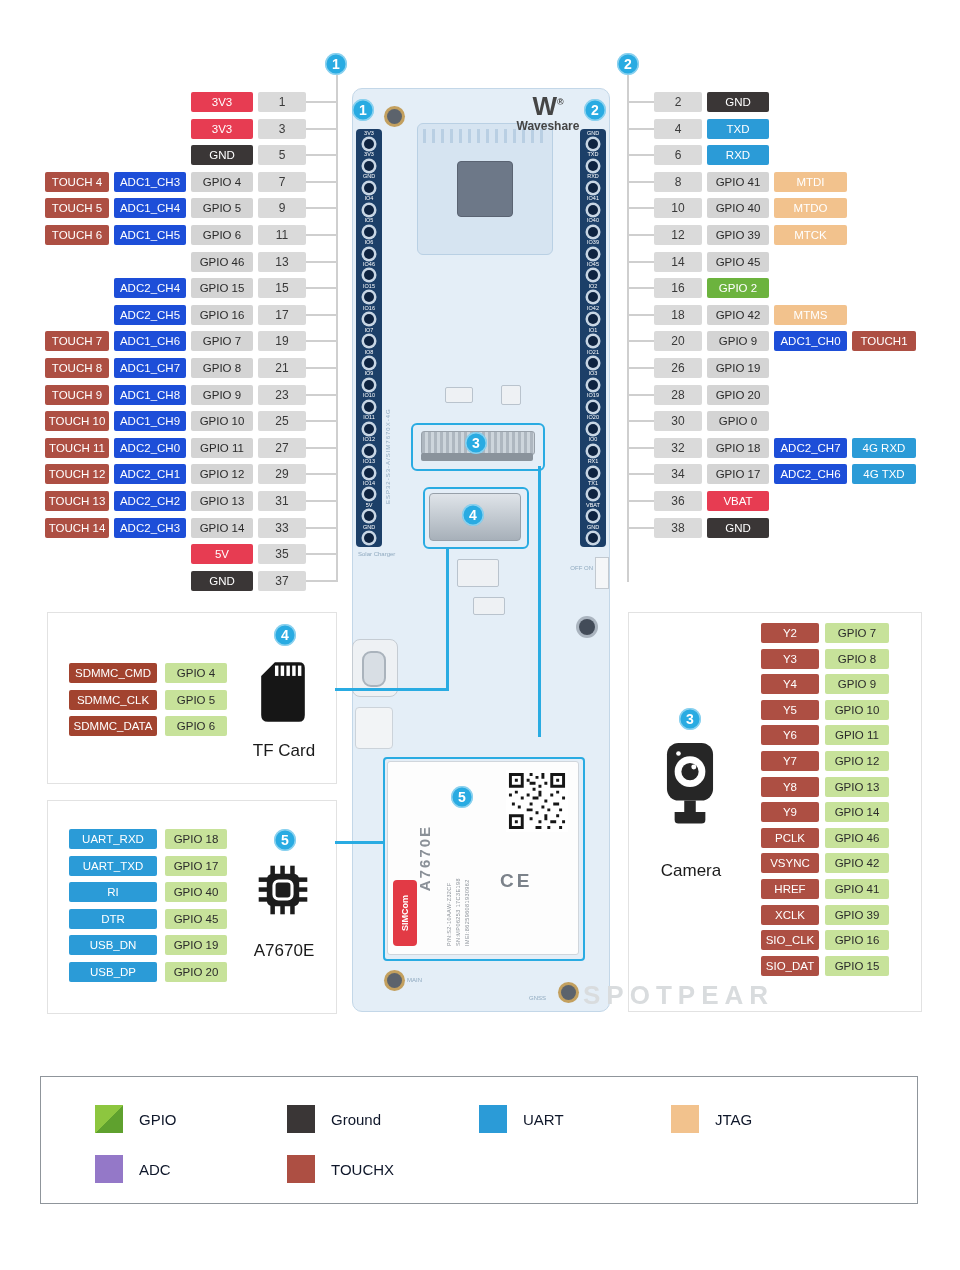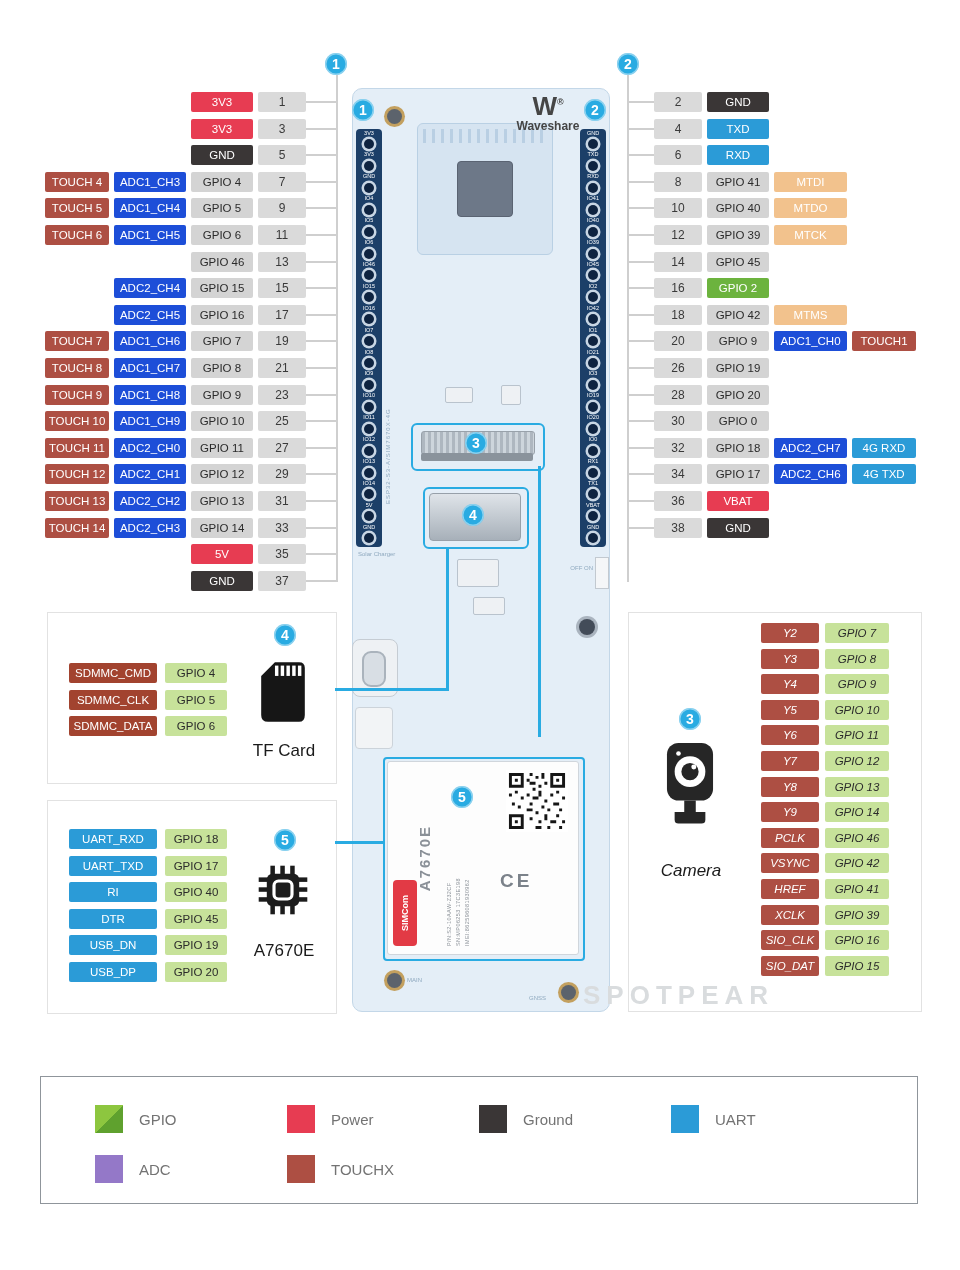--- a/index.html
+++ b/index.html
@@ -96,40 +96,40 @@
   
   .bl{position:absolute;background:#29abe2;z-index:3;}
   .l-cam-v{left:538px;top:466px;width:2.5px;height:271px;}
   .l-tf-h{left:335px;top:688px;width:114px;height:2.5px;}
   .l-tf-v{left:446px;top:548px;width:2.5px;height:142px;}
   .l-mod-h{left:335px;top:841px;width:49px;height:2.5px;}
   
   .panel{position:absolute;background:#fff;border:1px solid #e2e2e2;z-index:2;}
   .panel-tf{left:47px;top:612px;width:288px;height:170px;}
   .panel-mod{left:47px;top:800px;width:288px;height:212px;}
-  .panel-cam{left:628px;top:612px;width:292px;height:398px;font-style:italic;}
+  .panel-cam{left:628px;top:612px;width:292px;height:398px;}
   .rows{position:absolute;}
   #tf-rows{left:21px;top:50px;} #mod-rows{left:21px;top:28px;} #cam-rows{left:132px;top:10px;}
   #tf-rows .prow,#mod-rows .prow{display:grid;grid-template-columns:88px 62px;column-gap:8px;margin-bottom:6.6px;}
   #cam-rows .prow{display:grid;grid-template-columns:58px 64px;column-gap:6px;margin-bottom:5.6px;}
   .cap{position:absolute;font-size:17px;color:#1a1a1a;text-align:center;}
   .cap-tf{left:176px;top:128px;width:120px;}
   .cap-mod{left:176px;top:140px;width:120px;}
   .cap-cam{left:10px;top:248px;width:104px;}
   .icon-tf{position:absolute;left:212px;top:48px;}
   .icon-chip{position:absolute;left:208px;top:62px;}
   .icon-cam{position:absolute;left:30px;top:128px;}
   
   .watermark{position:absolute;left:583px;top:980px;font-size:26px;font-weight:bold;letter-spacing:6px;
              color:#d9dcde;z-index:6;}
   
   .legend{position:absolute;left:40px;top:1076px;width:878px;height:128px;border:1.5px solid #8f959b;
           background:#fff;box-sizing:border-box;display:grid;grid-template-columns:repeat(4,1fr);
           padding:26px 54px 18px;row-gap:18px;align-items:center;}
-  .leg-item{display:flex;align-items:center;gap:16px;font-size:15px;color:#737373;}
+  .leg-item{display:flex;align-items:center;gap:16px;font-size:15px;color:#0f172a;}
   .sw{width:28px;height:28px;flex:0 0 28px;}
   .sw.gpio{background:linear-gradient(135deg,#8dc63f 50%,#5fa12e 50%);}
   .sw.power{background:#e73c52;} .sw.ground{background:#3a3636;} .sw.uart{background:#2b9bd7;}
   .sw.jtag{background:#f2c28d;} .sw.adc{background:#9478c8;} .sw.touch{background:#ad4f43;}
 </style>
 </head>
 <body>
 
 <div class="canvas">
 
@@ -662,32 +662,32 @@
   </div>
 
   <div class="watermark">SPOTPEAR</div>
 
   <div class="legend" id="legend-items">
       <div class="leg-item">
         <div class="sw gpio"></div>
         <div class="leg-label">GPIO</div>
       </div>
       <div class="leg-item">
-        <div class="sw power"></div>
-        <div class="leg-label">Power</div>
-      </div>
-      <div class="leg-item">
         <div class="sw ground"></div>
         <div class="leg-label">Ground</div>
       </div>
       <div class="leg-item">
         <div class="sw uart"></div>
         <div class="leg-label">UART</div>
       </div>
       <div class="leg-item">
+        <div class="sw jtag"></div>
+        <div class="leg-label">JTAG</div>
+      </div>
+      <div class="leg-item">
         <div class="sw adc"></div>
         <div class="leg-label">ADC</div>
       </div>
       <div class="leg-item">
         <div class="sw touch"></div>
         <div class="leg-label">TOUCHX</div>
       </div>
     </div>
 
 </div>

